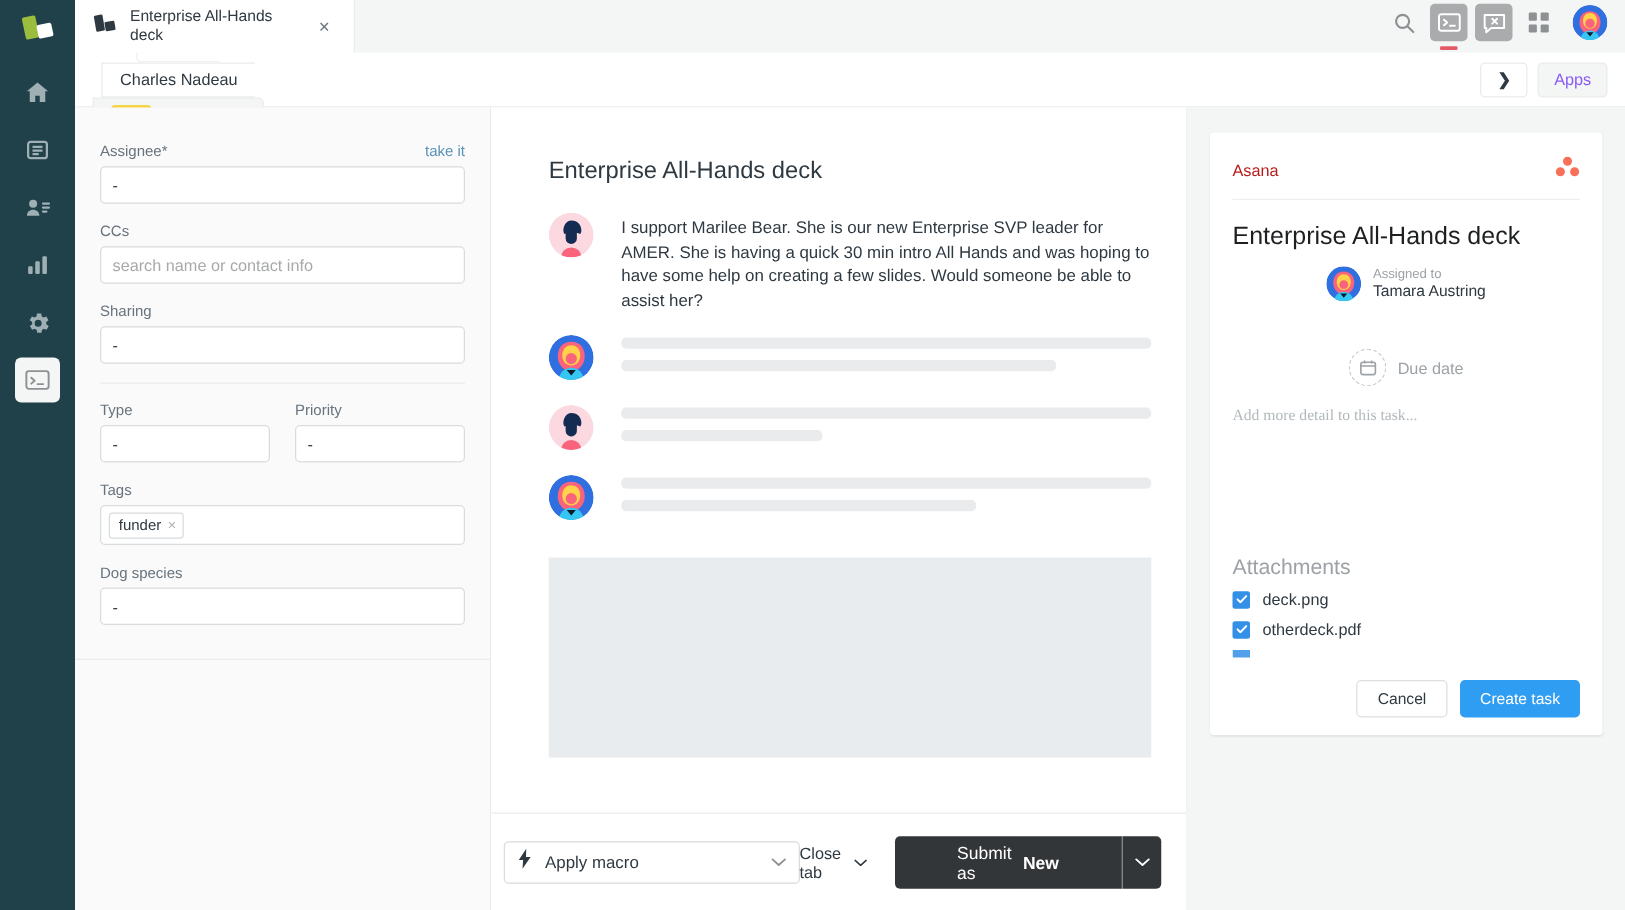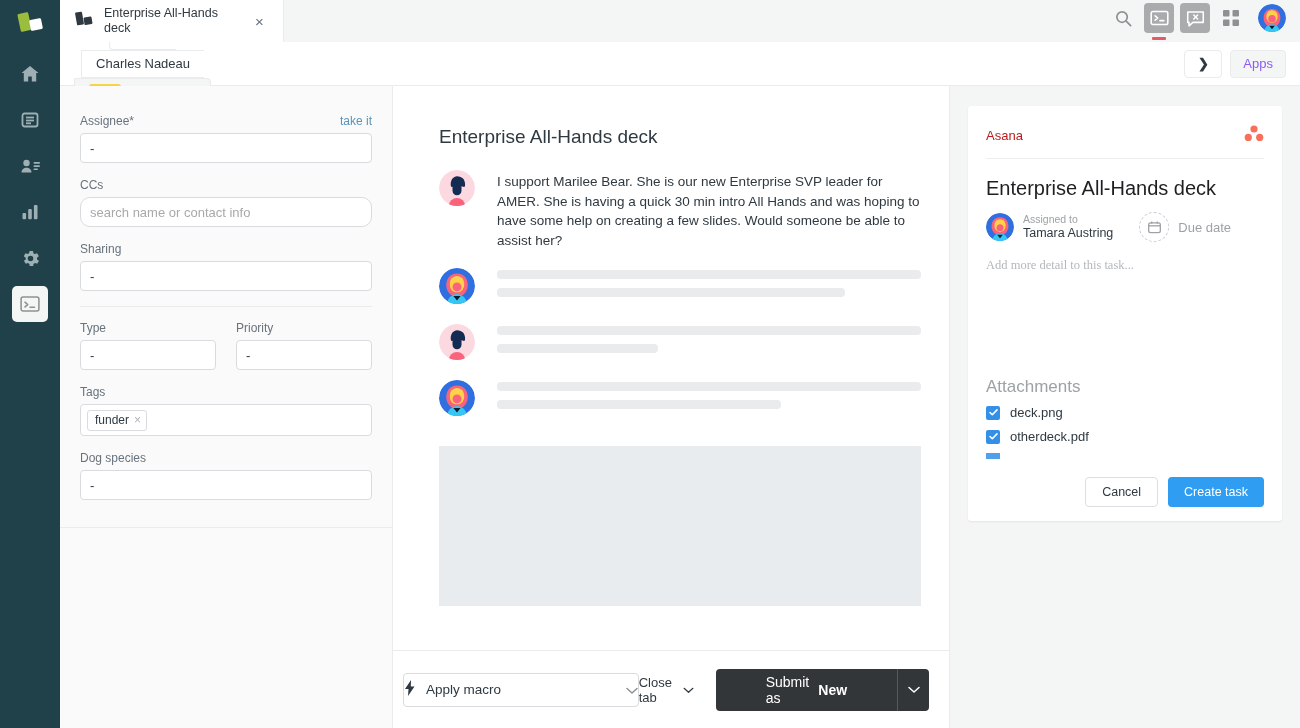--- a/index.html
+++ b/index.html
@@ -106,21 +106,21 @@
   .formwrap { padding: 28px 20px 0 20px; }
   .field { margin-bottom: 15px; }
   .field-head { display: flex; align-items: baseline; justify-content: space-between; margin-bottom: 5px; }
   .flabel { font-size: 12px; color: #68737d; }
   .takeit { font-size: 12px; color: #5a93b8; cursor: pointer; }
   .finput {
     width: 100%; height: 30px; background: #fff; border: 1px solid #d8dcde;
     border-radius: 4px; padding: 0 9px; font-size: 13px; color: #2f3941;
     display: flex; align-items: center; cursor: text;
   }
-  .finput.ph { color: #a7a9aa; border-radius: 10px; }
+  .finput.ph { color: #a7a9aa; }
   .row2 { display: flex; gap: 20px; }
   .row2 .field { flex: 1; margin-bottom: 15px; }
   .tagbox {
     width: 100%; min-height: 32px; background: #fff; border: 1px solid #d8dcde;
     border-radius: 4px; padding: 4px 6px; display: flex; align-items: center; gap: 5px;
     cursor: text;
   }
   .tag {
     background: #fff; border: 1px solid #d8dcde; border-radius: 3px;
     font-size: 12px; color: #2f3941; padding: 2px 5px 3px 7px;
@@ -143,21 +143,21 @@
     height: 160px; background: #e8ecee; margin: 28px 0 0 0;
   }
 
   
   .composer {
     height: 78px; border-top: 1px solid #e9ebed; background: #fff;
     display: flex; align-items: center; padding: 0 20px 0 10px; flex: 0 0 78px;
   }
   .macro {
     width: 312px; height: 34px; border: 1px solid #d8dcde; border-radius: 4px;
-    background: #fff; display: flex; align-items: center; padding: 0 0;
+    background: #fff; display: flex; align-items: center; padding: 0 10px;
     gap: 10px; cursor: pointer;
   }
   .macro-label { flex: 1; font-size: 13.5px; color: #2f3941; }
   .composer-spacer { flex: 1; }
   .closetab {
     display: flex; align-items: center; gap: 7px; font-size: 13px;
     color: #2f3941; cursor: pointer; margin-right: 22px;
   }
   .submit-group { display: flex; height: 42px; }
   .submit-main {
@@ -181,21 +181,21 @@
   .asana-card {
     background: #fff; border-radius: 3px; padding: 18px 18px 14px 18px;
     box-shadow: 0 1px 2px rgba(0,0,0,.07);
   }
   .asana-head {
     display: flex; align-items: center; justify-content: space-between;
     padding-bottom: 11px; border-bottom: 1px solid #edeeef;
   }
   .asana-name { font-size: 13px; color: #b91c1c; }
   .asana-task-title { font-size: 20px; color: #1d1f21; margin: 18px 0 12px 0; font-weight: normal; }
-  .assign-row { display: flex; align-items: center; gap: 26px; margin-bottom: 16px; }
+  .assign-row { display: flex; align-items: center; gap: 38px; margin-bottom: 16px; flex-direction: column; }
   .assignee { display: flex; align-items: center; gap: 9px; }
   .assignee-av { width: 28px; height: 28px; border-radius: 50%; overflow: hidden; flex:0 0 28px; }
   .assign-lbl { font-size: 10.5px; color: #9ca2a6; line-height: 13px; }
   .assign-nm { font-size: 12.5px; color: #2f3941; line-height: 15px; }
   .duedate { display: flex; align-items: center; gap: 9px; cursor: pointer; }
   .due-circle {
     width: 30px; height: 30px; border-radius: 50%; border: 1px dashed #c6ccd0;
     display: flex; align-items: center; justify-content: center;
   }
   .due-lbl { font-size: 13px; color: #9ca2a6; }

